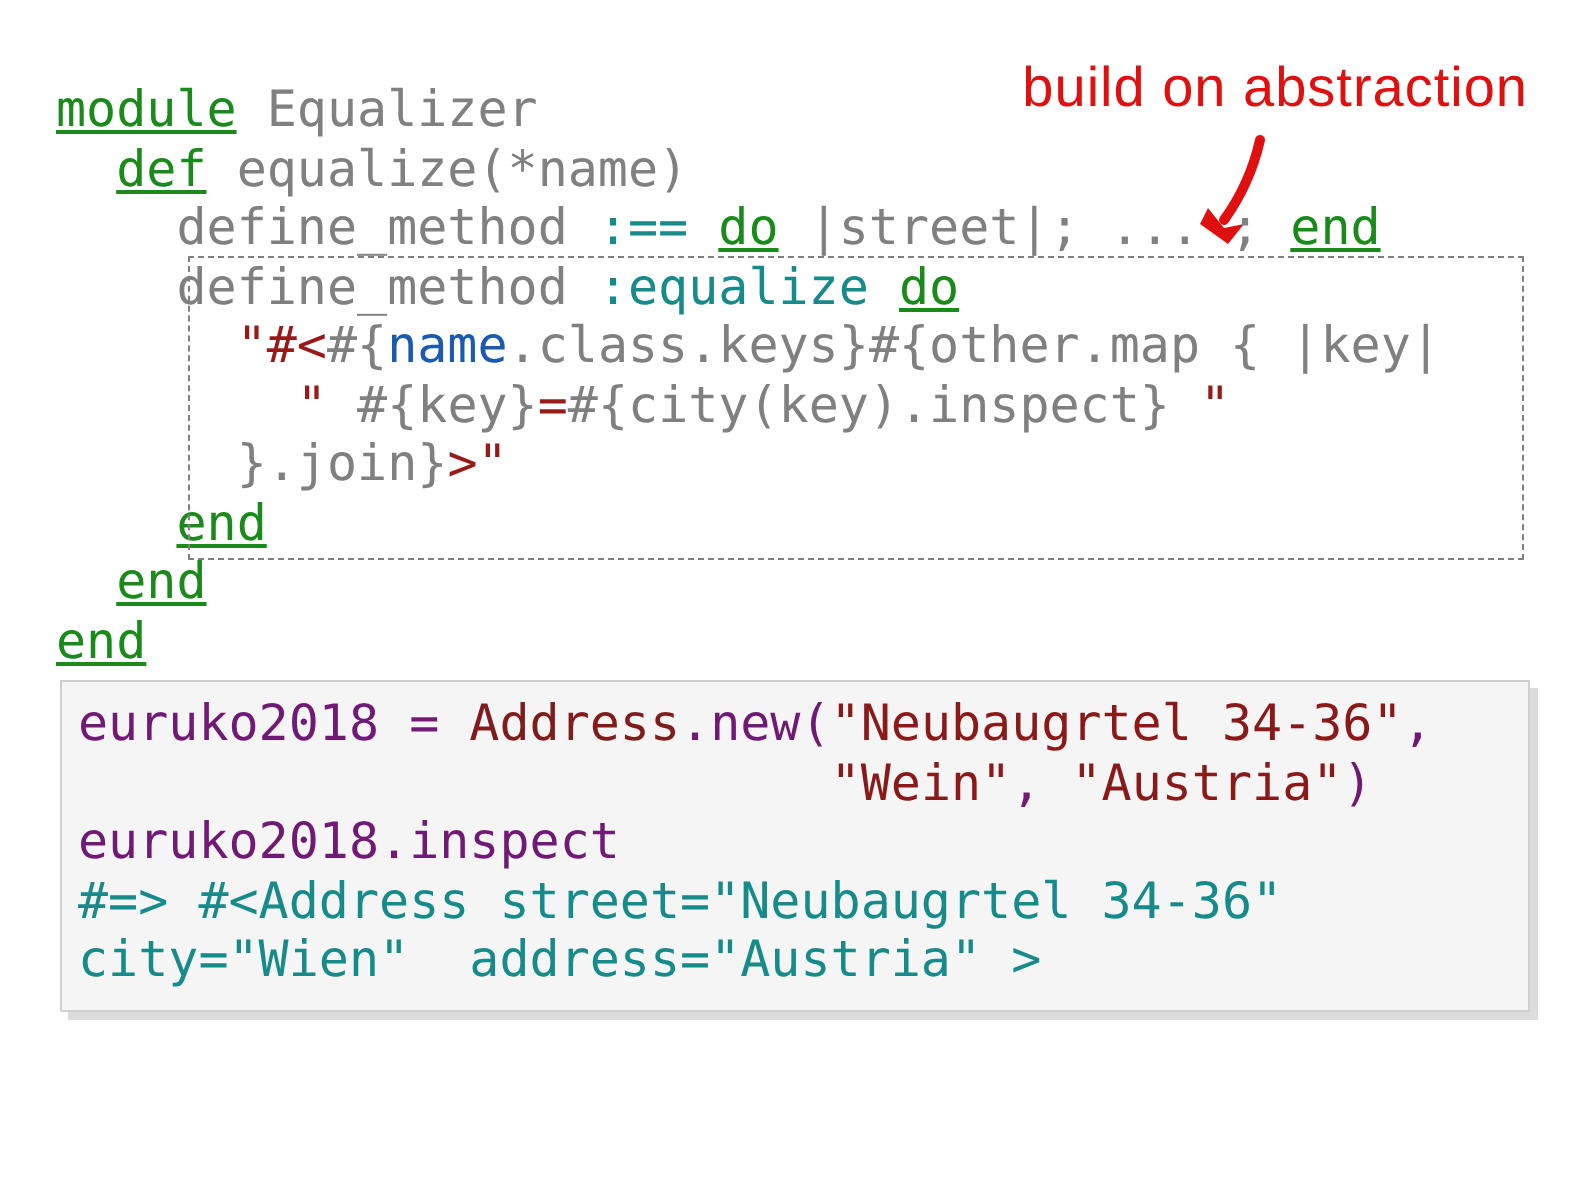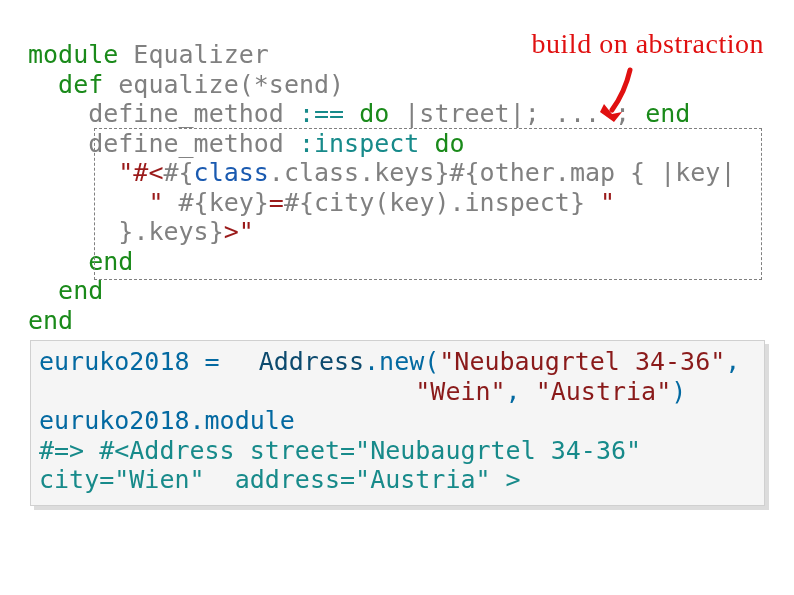--- a/index.html
+++ b/index.html
@@ -13,40 +13,40 @@
   }
   .code-area {
     position: absolute;
     left: 28px;
     top: 40px;
     font-size: 25px;
     line-height: 1.18;
     color: #808080;
     white-space: pre;
   }
-  .c-green { color: #1a8a1a; }
+  .c-green { color: #1a8a1a; text-decoration: underline; }
   .c-teal { color: #178a8a; }
   .c-darkred { color: #9a1a1a; }
   .c-blue { color: #1a5ab0; }
 
   .dashed-box {
     position: absolute;
     border: 1px dashed #808080;
     left: 94px;
     top: 128px;
     width: 668px;
     height: 152px;
     pointer-events: none;
   }
 
   .annotation {
     position: absolute;
     right: 30px;
     top: 28px;
-    font-family: Liberation Serif, serif;
+    font-family: Liberation Sans, sans-serif;
     font-size: 28px;
     color: #e01010;
     letter-spacing: 0.5px;
     margin-left: 20px;
   }
 
   .arrow-svg {
     position: absolute;
     left: 570px;
     top: 62px;
@@ -59,45 +59,45 @@
     top: 340px;
     width: 735px;
     background: #f5f5f5;
     border: 1px solid #d0d0d0;
     box-shadow: 4px 4px 0 #dcdcdc;
     font-size: 25px;
     line-height: 1.18;
     padding: 6px 8px 10px 8px;
     white-space: pre;
   }
-  .output-box .o-red { color: #0c4a6e; margin-left: 24px; }
+  .output-box .o-red { color: #7f1d1d; }
   .output-box .o-darkred { color: #8a1a1a; }
-  .output-box .o-black { color: #0369a1; }
+  .output-box .o-black { color: #701a75; }
   .output-box .o-teal { color: #178a8a; }
 </style>
 </head>
 <body>
 
 <div class="annotation">build on abstraction</div>
 
 <svg class="arrow-svg" width="90" height="70" viewBox="0 0 90 70">
   <path d="M 60 8 Q 55 30 42 48" stroke="#e01010" stroke-width="5" fill="none" stroke-linecap="round"></path>
   <path d="M 34 42 L 42 52 L 52 50 L 44 60 L 30 50 Z" fill="#e01010"></path>
 </svg>
 
 <div class="code-area"><span class="c-green">module</span><span> Equalizer</span>
-<span>  </span><span class="c-green">def</span><span> equalize(*send)</span>
+<span>  </span><span class="c-green">def</span><span> equalize(*name)</span>
 <span>    </span><span>define_method </span><span class="c-teal">:==</span><span> </span><span class="c-green">do</span><span> |street|; ... ; </span><span class="c-green">end</span>
-<span>    </span><span>define_method </span><span class="c-teal">:inspect</span><span> </span><span class="c-green">do</span>
-<span>      </span><span class="c-darkred">"#&lt;</span><span>#{</span><span class="c-blue">class</span><span>.class.keys</span><span>}</span><span>#{</span><span>other.map { |key|</span>
+<span>    </span><span>define_method </span><span class="c-teal">:equalize</span><span> </span><span class="c-green">do</span>
+<span>      </span><span class="c-darkred">"#&lt;</span><span>#{</span><span class="c-blue">name</span><span>.class.keys</span><span>}</span><span>#{</span><span>other.map { |key|</span>
 <span>        </span><span class="c-darkred">" </span><span>#{</span><span>key</span><span>}</span><span class="c-darkred">=</span><span>#{</span><span>city(key).inspect</span><span>}</span><span class="c-darkred"> "</span>
-<span>      </span><span>}</span><span>.keys</span><span>}</span><span class="c-darkred">&gt;"</span>
+<span>      </span><span>}</span><span>.join</span><span>}</span><span class="c-darkred">&gt;"</span>
 <span>    </span><span class="c-green">end</span>
 <span>  </span><span class="c-green">end</span>
 <span class="c-green">end</span></div>
 
 <div class="dashed-box"></div>
 
 <div class="output-box"><span class="o-black">euruko2018 = </span><span class="o-red">Address</span><span class="o-black">.new(</span><span class="o-darkred">"Neubaugrtel 34-36"</span><span class="o-black">,</span>
 <span>                         </span><span class="o-darkred">"Wein"</span><span class="o-black">, </span><span class="o-darkred">"Austria"</span><span class="o-black">)</span>
-<span class="o-black">euruko2018.module</span>
+<span class="o-black">euruko2018.inspect</span>
 <span class="o-teal">#=&gt; #&lt;Address street="Neubaugrtel 34-36"</span>
 <span class="o-teal">city="Wien"  address="Austria" &gt;</span></div>
 
 </body></html>

